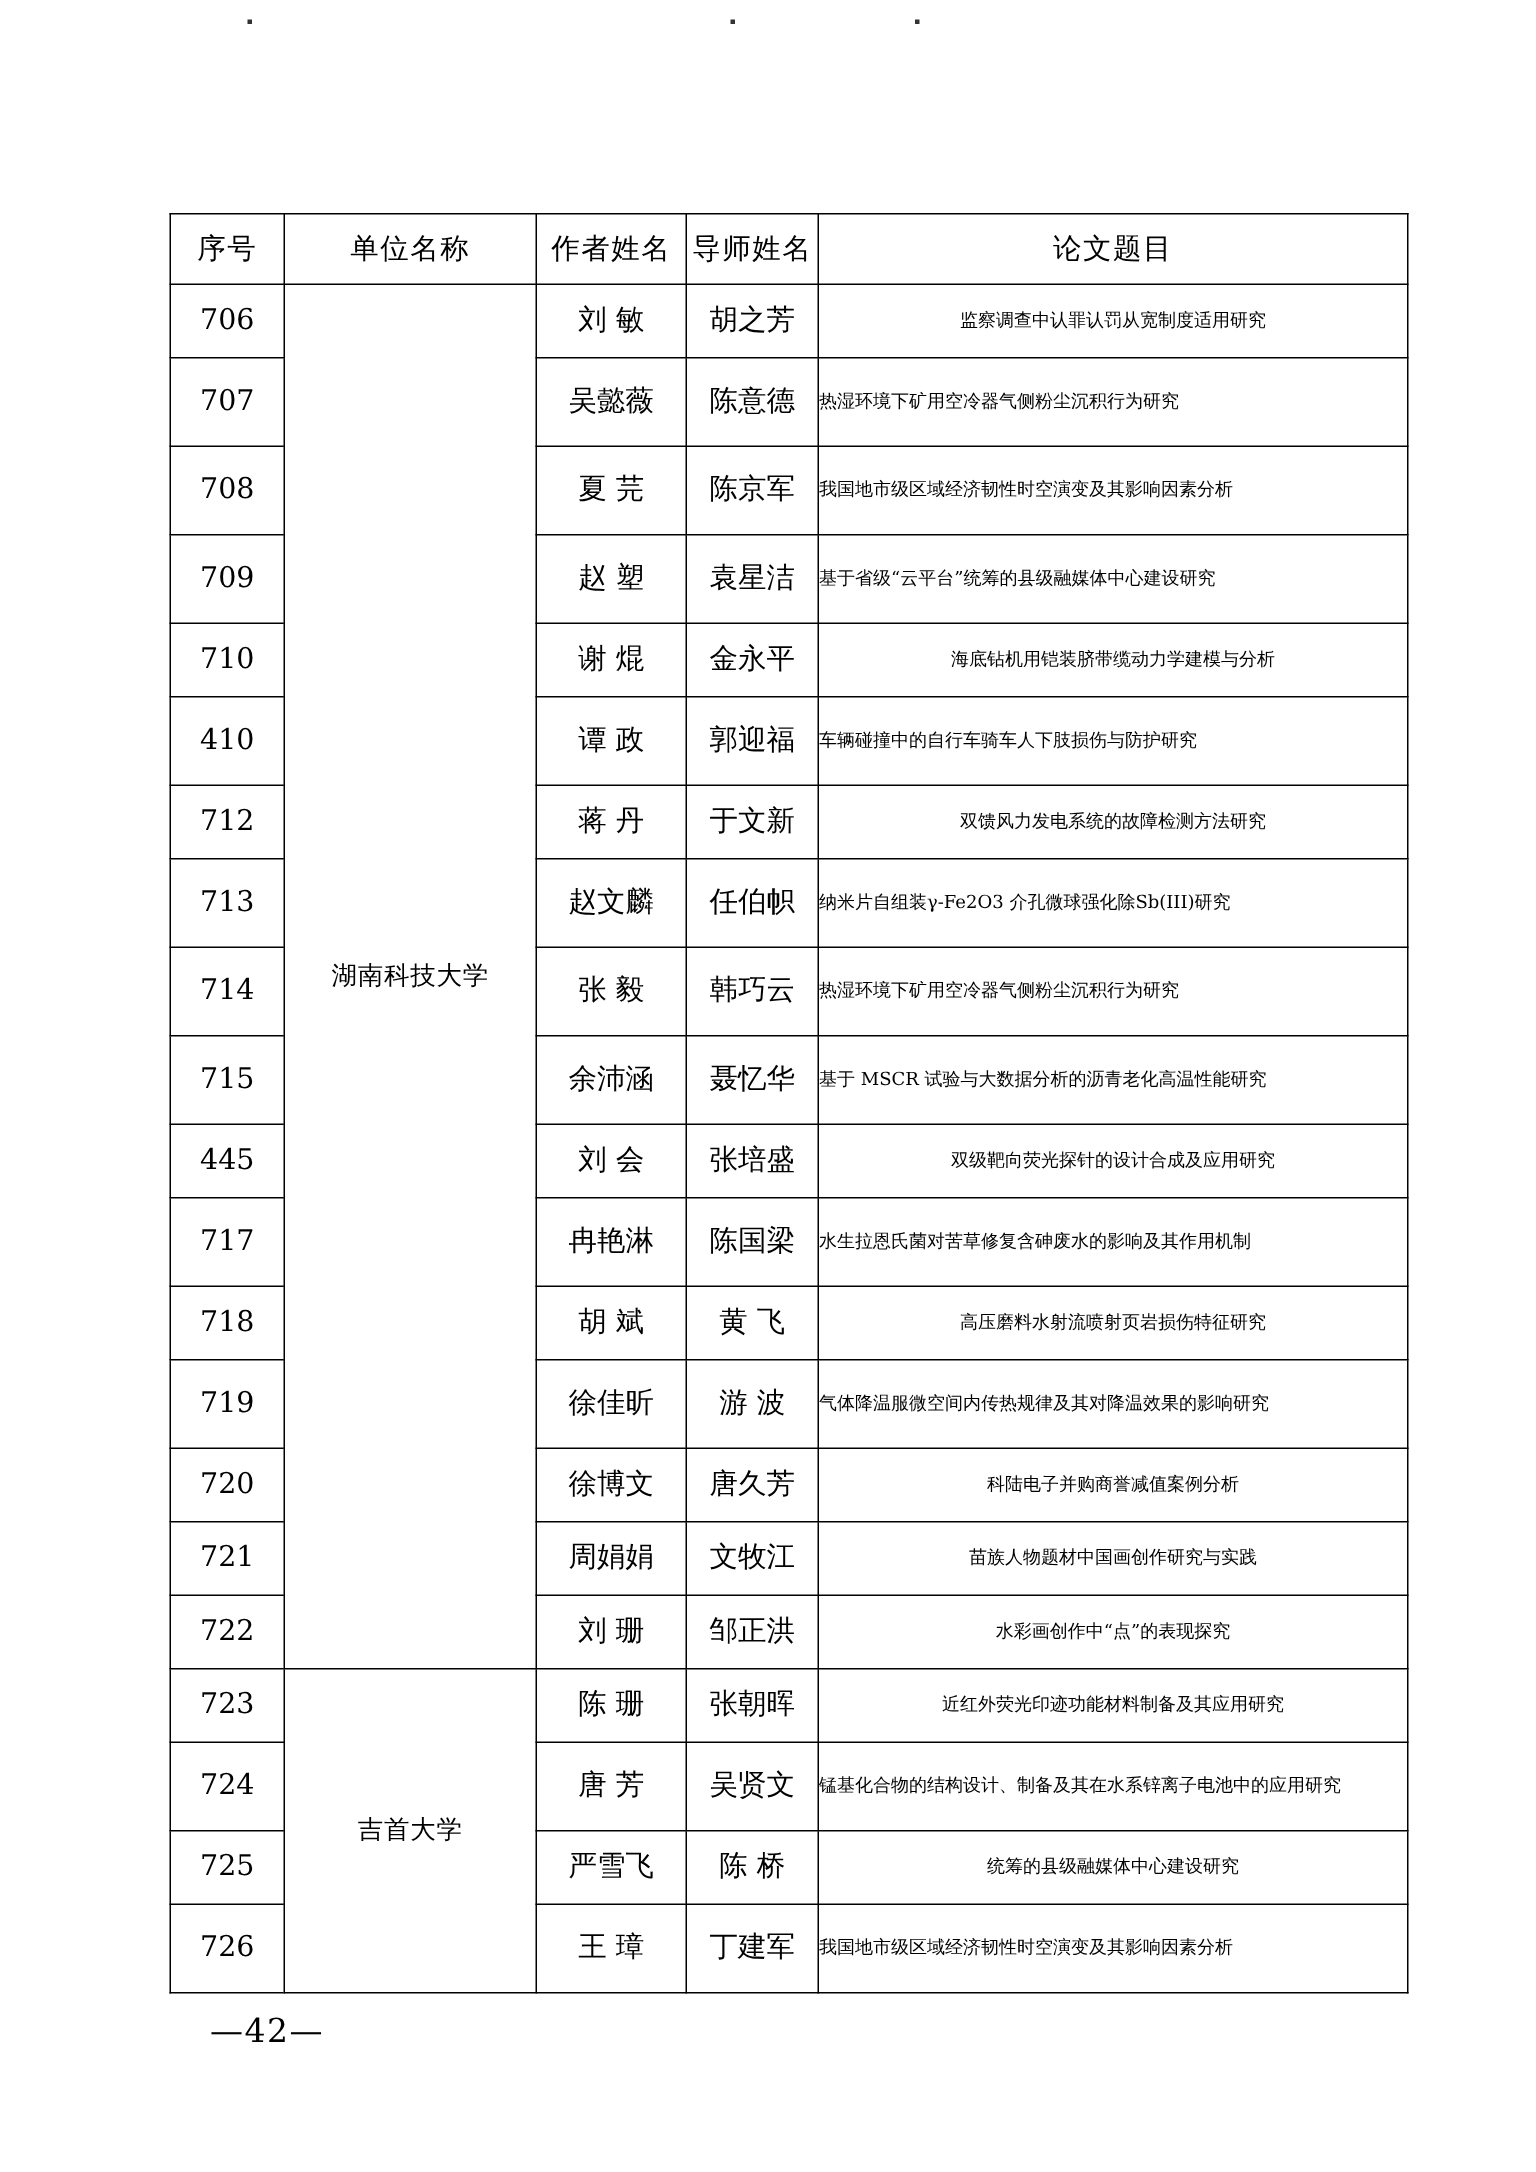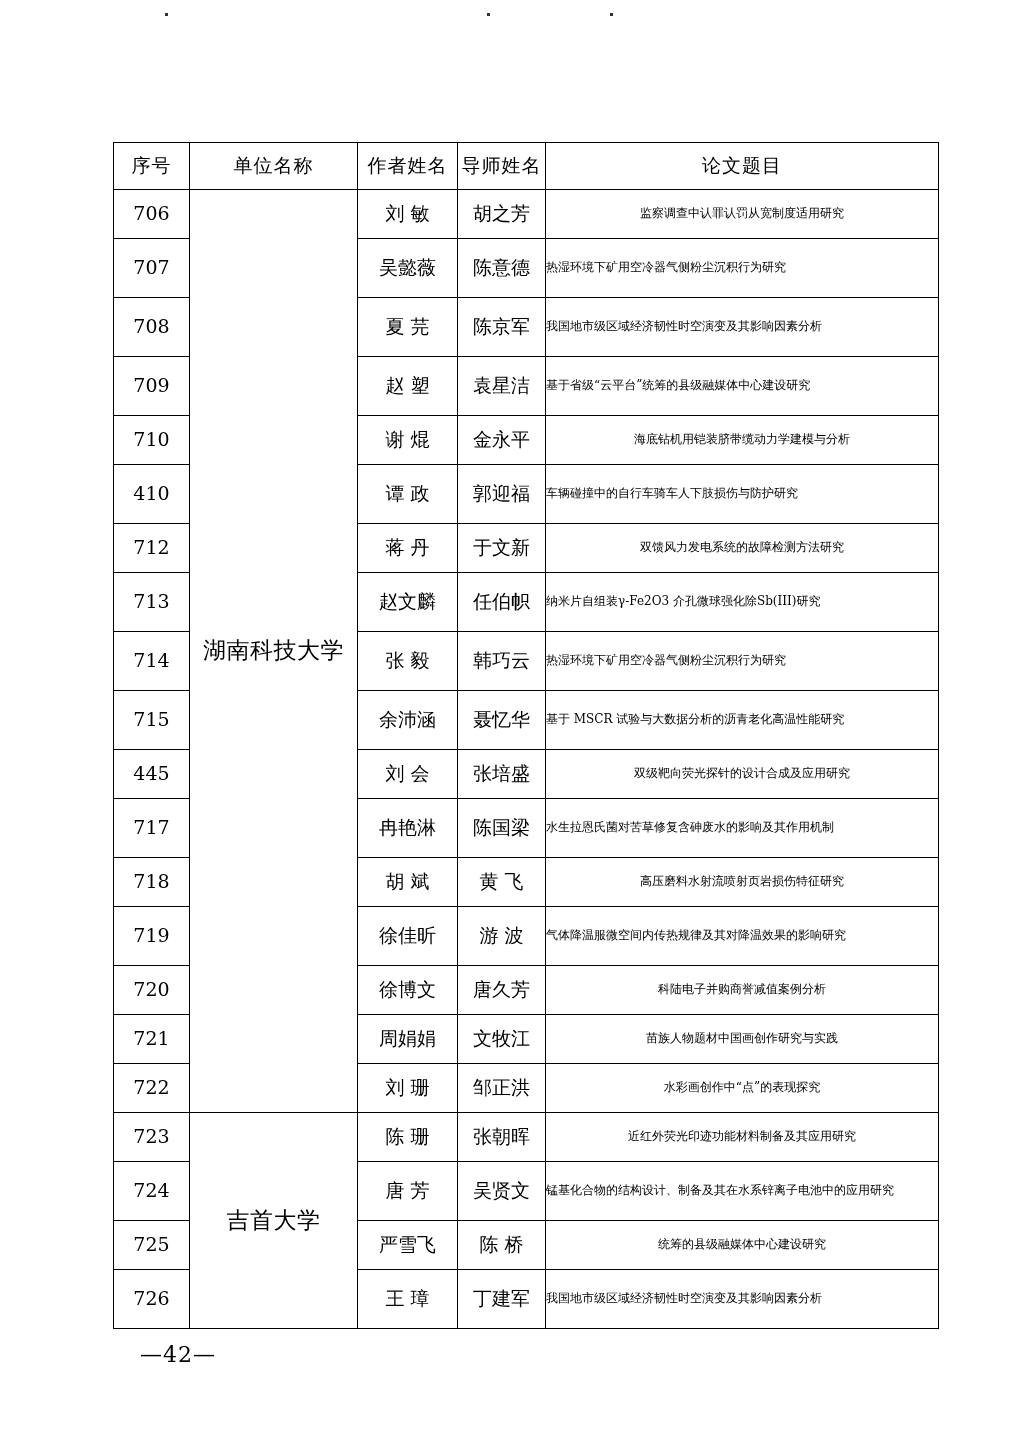--- a/index.html
+++ b/index.html
@@ -65,21 +65,21 @@
     font-size: 18.5px;
     line-height: 1.45;
   }
   .seq {
     text-align: center;
     font-size: 19px;
     font-family: "DejaVu Serif", "Liberation Serif", serif;
   }
   .unit {
     text-align: center;
-    font-size: 23px;
+    font-size: 17px;
     letter-spacing: 0.5px;
   }
   .name {
     text-align: center;
     font-size: 19px;
   }
   .title {
     text-align: left;
     padding: 6px 7px 6px 9px;
     font-size: 12px;

